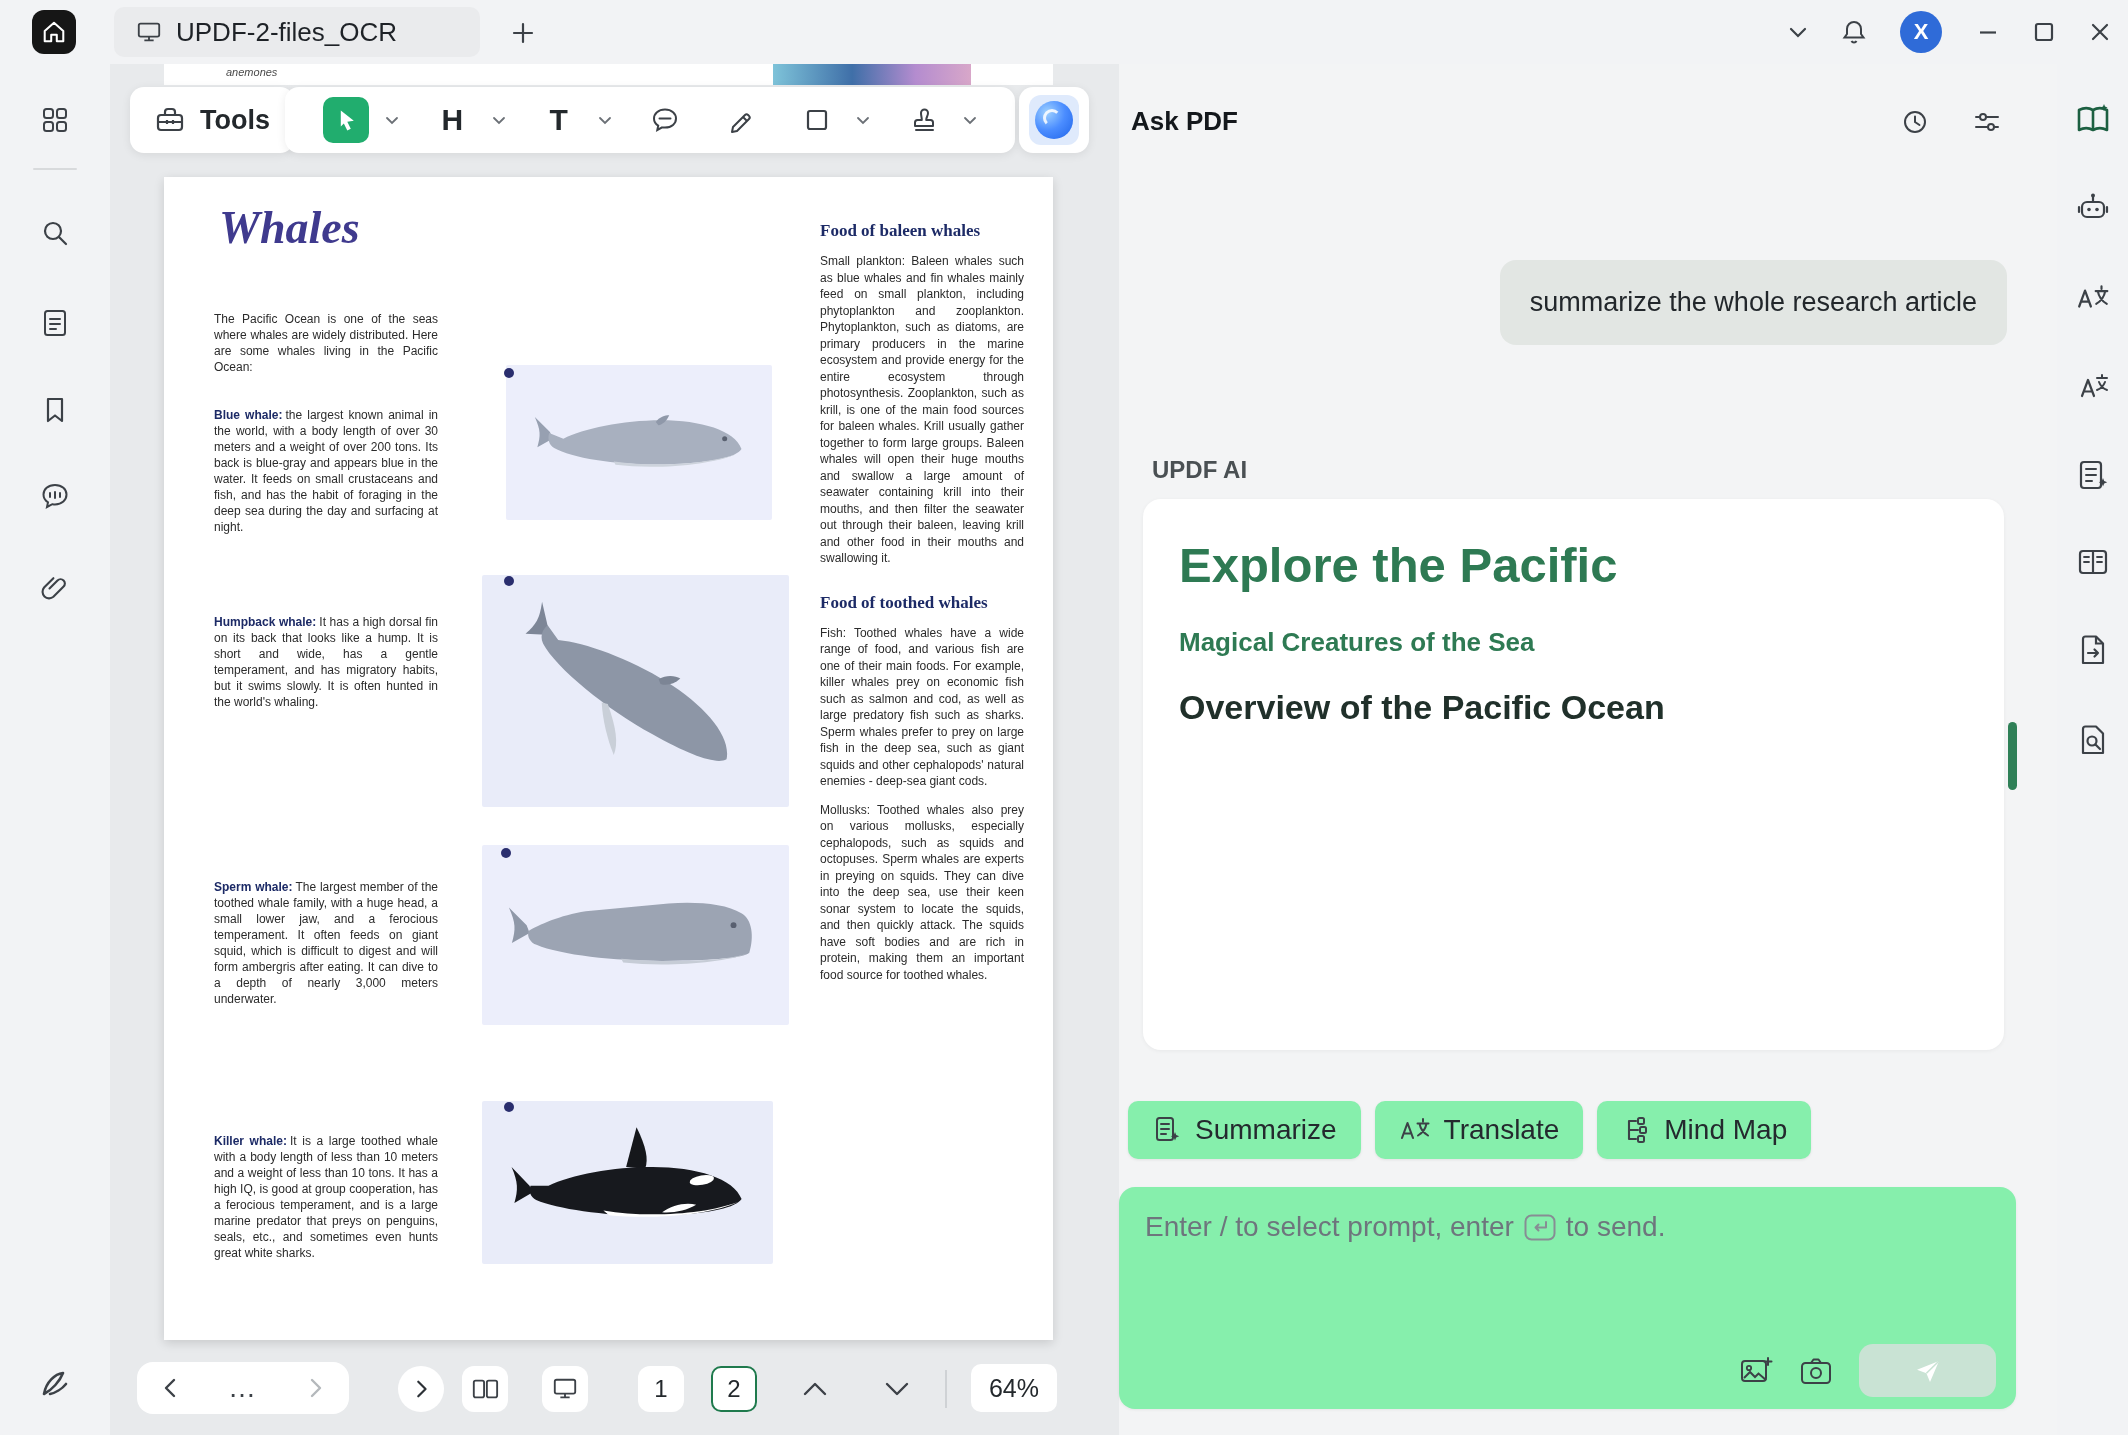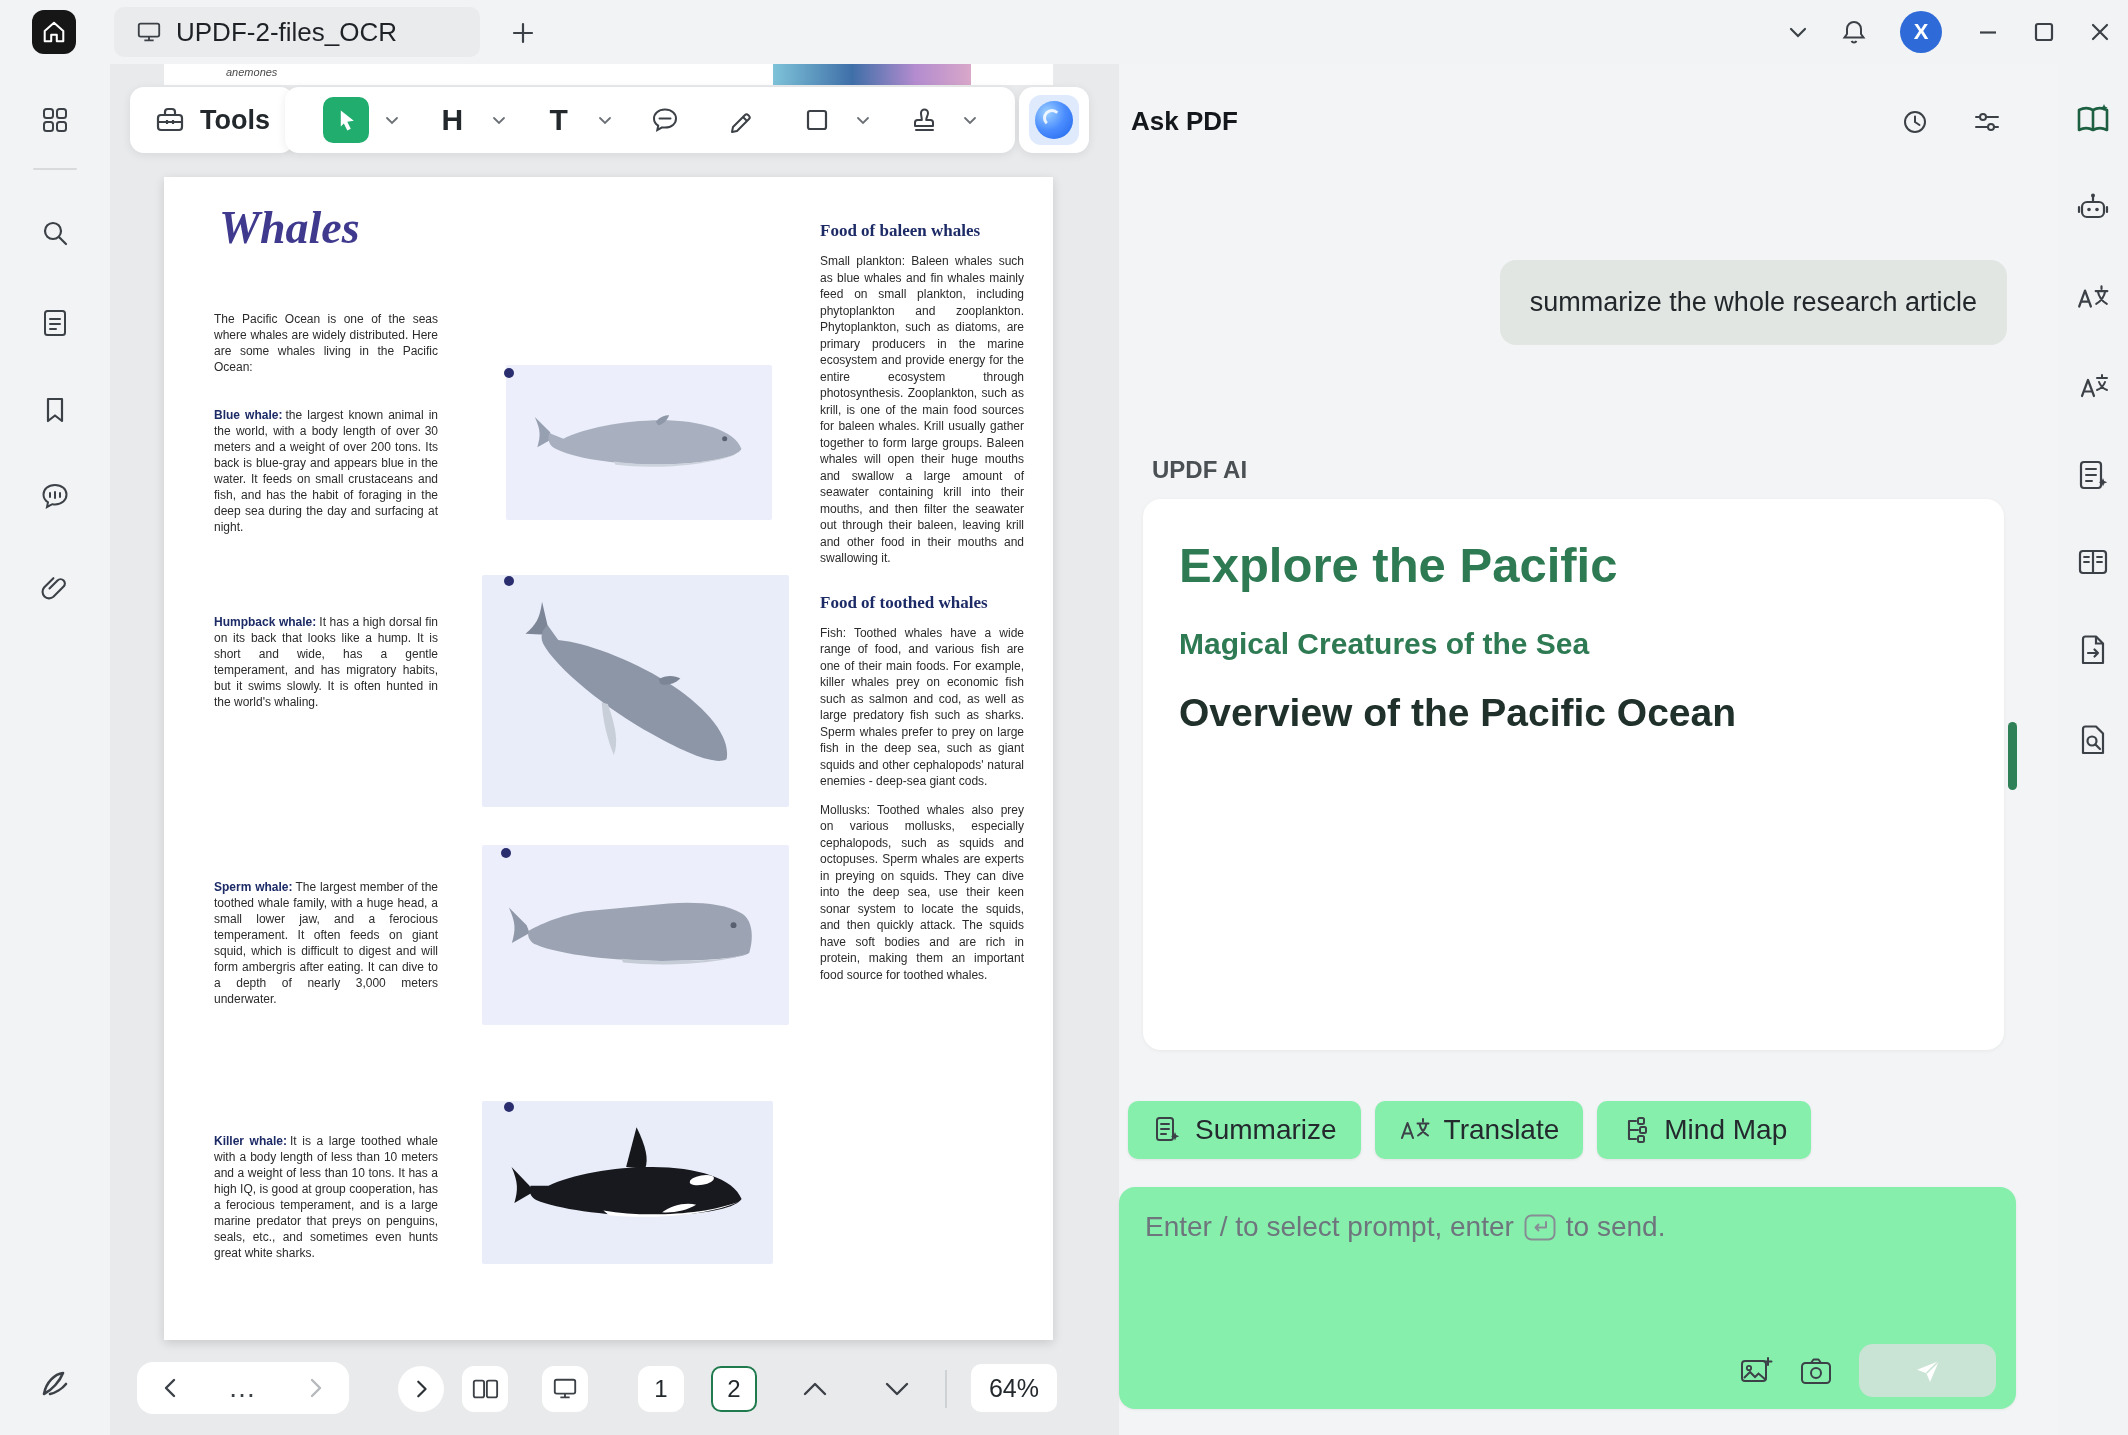--- a/index.html
+++ b/index.html
@@ -63,22 +63,22 @@
   .bb-zoom{position:absolute;left:861px;top:8px;width:86px;height:48px;background:#fff;border-radius:10px;display:flex;align-items:center;justify-content:center;font-size:25px;color:#23282c;cursor:pointer;}
   .ellipsis{font-size:28px;color:#3c4147;letter-spacing:2px;line-height:10px;}
   
   .ask{position:absolute;left:1119px;top:64px;width:938px;height:1371px;background:#f3f4f5;}
   .ask-title{position:absolute;left:12px;top:42px;font-size:26px;font-weight:700;color:#14181c;}
   .ask-hic{position:absolute;top:40px;width:36px;height:36px;display:flex;align-items:center;justify-content:center;cursor:pointer;}
   .bubble{position:absolute;right:50px;top:196px;max-width:620px;background:#e2e6e3;border-radius:16px;padding:27px 30px;font-size:27px;color:#22272b;}
   .ai-name{position:absolute;left:33px;top:392px;font-size:24px;font-weight:700;color:#4a5053;}
   .ai-answer{position:absolute;left:24px;top:435px;width:861px;height:551px;background:#fff;border-radius:18px;box-shadow:0 1px 4px rgba(0,0,0,.05);padding:26px 40px 0 36px;box-sizing:border-box;overflow:hidden;}
   .ai-answer h1{margin:12px 0 0 0;font-size:49px;font-weight:700;color:#2e7a53;}
-  .ai-answer h2{margin:34px 0 0 0;font-size:30px;font-weight:700;color:#2e7a53;}
-  .ai-answer h3{margin:30px 0 0 0;font-size:39px;font-weight:700;color:#20302a;}
+  .ai-answer h2{margin:34px 0 0 0;font-size:26px;font-weight:700;color:#2e7a53;}
+  .ai-answer h3{margin:30px 0 0 0;font-size:34px;font-weight:700;color:#20302a;}
   .ai-answer ul{margin:22px 0 0 0;padding-left:30px;}
   .ai-answer li{font-size:28px;line-height:1.48;color:#20302a;margin-bottom:12px;}
   .scroll-thumb{position:absolute;left:889px;top:658px;width:9px;height:68px;background:#2f8057;border-radius:5px;cursor:pointer;}
   .chips{position:absolute;left:9px;top:1037px;display:flex;gap:14px;}
   .chip{height:58px;background:#86efac;border-radius:10px;box-shadow:0 1px 3px rgba(0,0,0,.08);display:flex;align-items:center;gap:13px;padding:0 24px;font-size:28px;color:#24292e;cursor:pointer;}
   .inputbox{position:absolute;left:0;top:1123px;width:897px;height:222px;background:#86efac;border-radius:16px;box-shadow:0 1px 3px rgba(0,0,0,.06);}
   .ph{position:absolute;left:26px;top:24px;display:flex;align-items:center;gap:10px;font-size:28px;color:#6e757d;}
   .in-actions{position:absolute;right:20px;bottom:12px;display:flex;align-items:center;gap:26px;}
   .send{width:137px;height:53px;background:#c9e3d4;border-radius:14px;display:flex;align-items:center;justify-content:center;cursor:pointer;}
   

